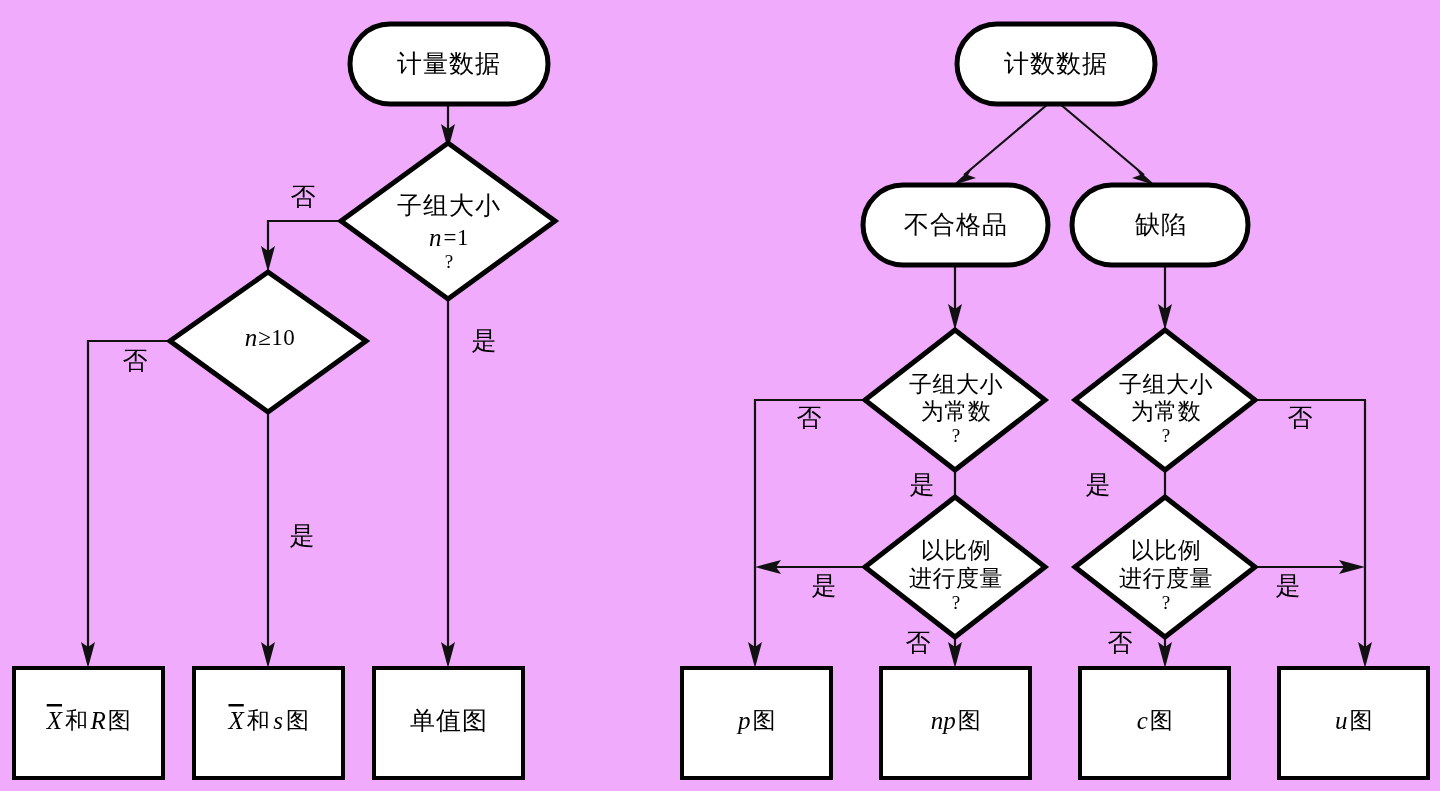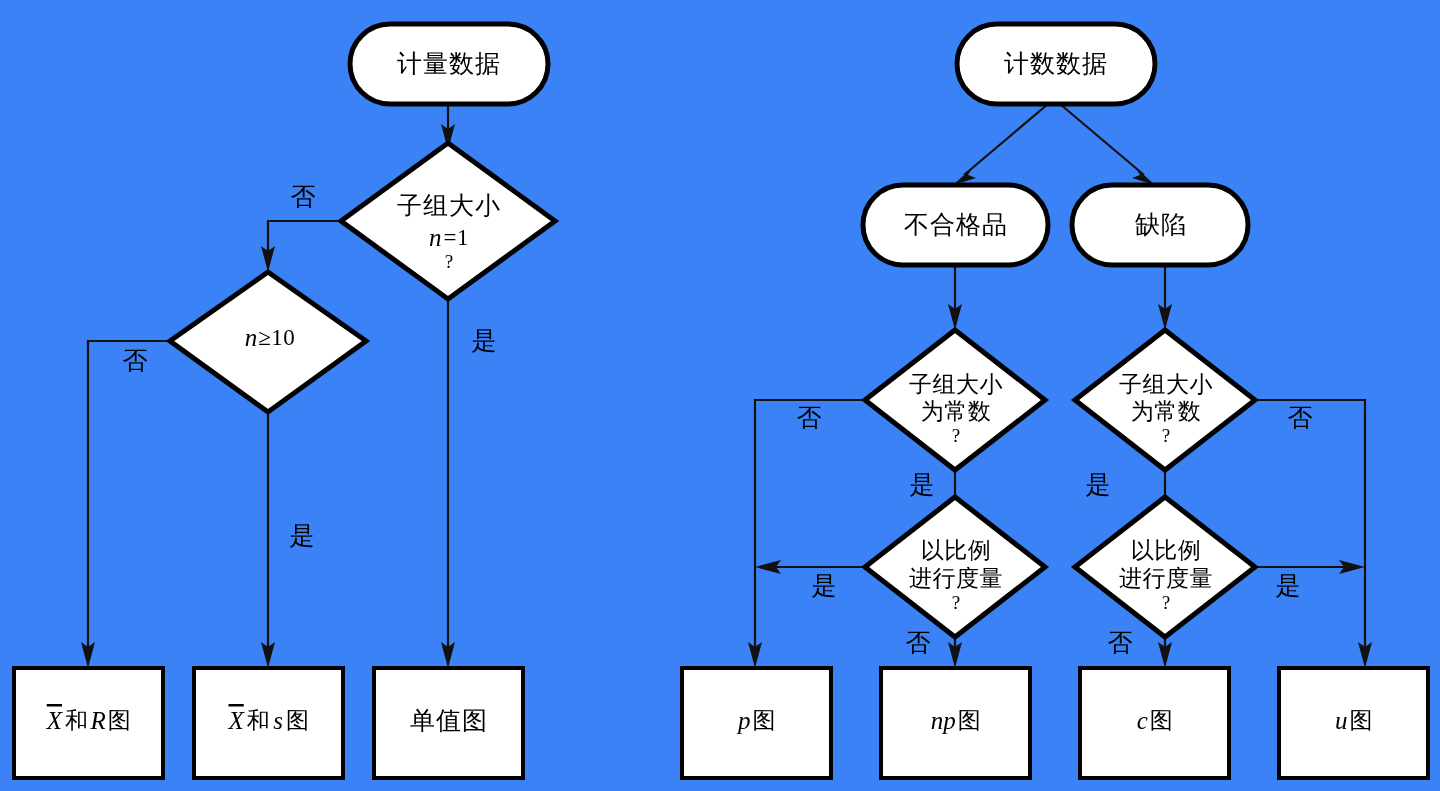--- a/index.html
+++ b/index.html
@@ -4,21 +4,21 @@
 <style>
   html, body {
     margin: 0;
     padding: 0;
     background: #ffffff;
   }
   #stage {
     position: relative;
     width: 1440px;
     height: 791px;
-    background: #3b82f6;
+    background: #f0abfc;
     overflow: hidden;
     font-family: "Liberation Serif", "DejaVu Serif", serif;
   }
   svg#flow {
     position: absolute;
     top: 0; left: 0;
     width: 1440px;
     height: 791px;
   }
   .shape-stroke {

